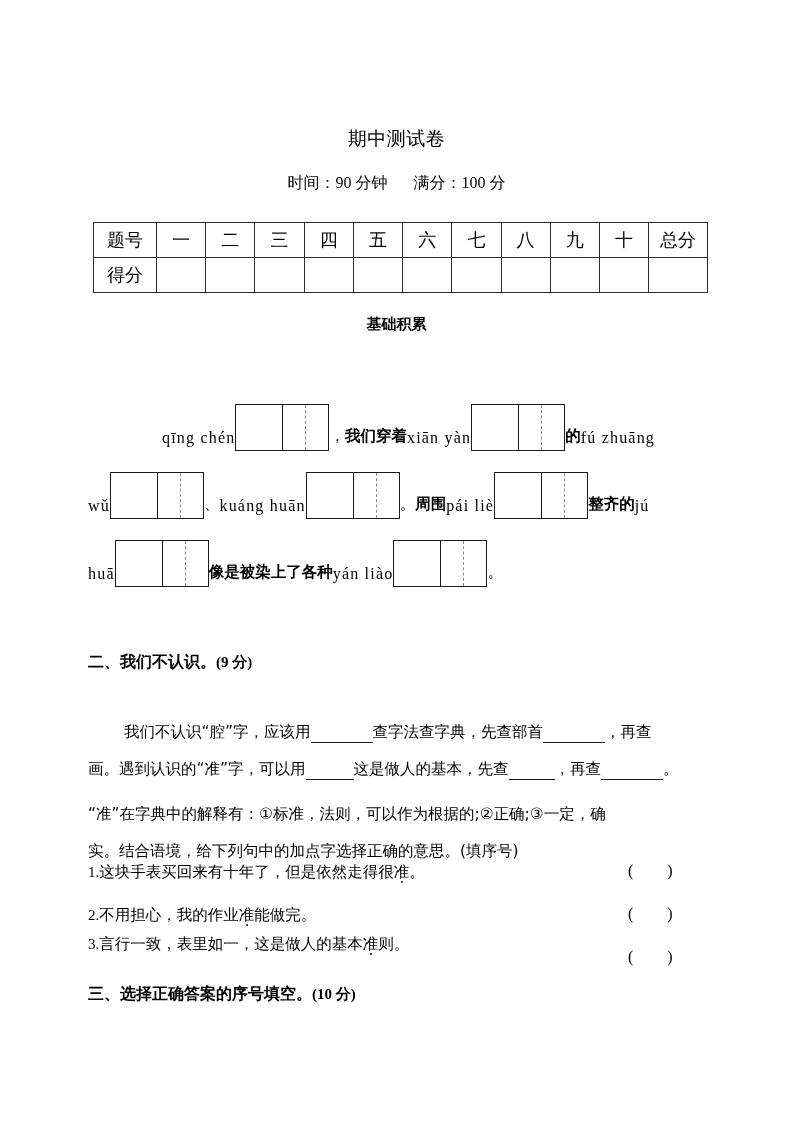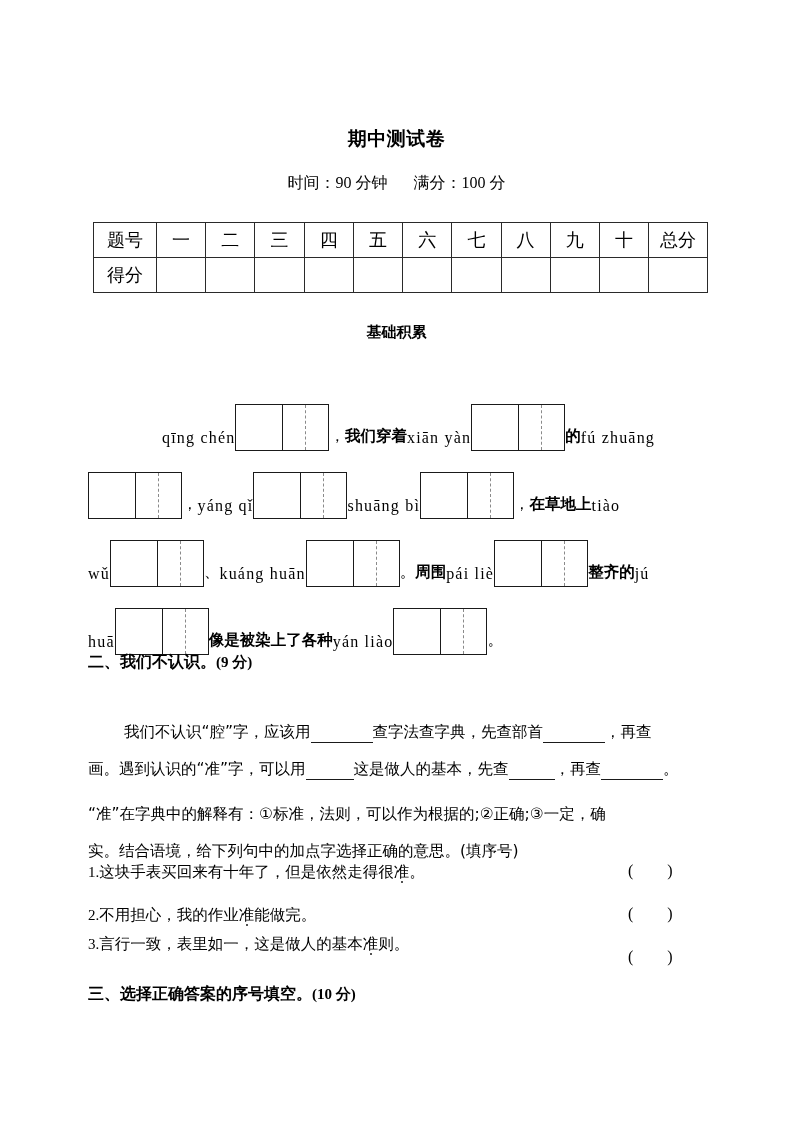--- a/index.html
+++ b/index.html
@@ -22,21 +22,21 @@
     height: 1122px;
   }
 
   
   .doc-title {
     position: absolute;
     left: 0; top: 126px;
     width: 793px;
     text-align: center;
     font-family: "DejaVu Sans", "Liberation Sans", sans-serif;
-    font-weight: bold;
+    font-weight: normal;
     font-size: 19px;
     letter-spacing: 0.5px;
   }
   .doc-subtitle {
     position: absolute;
     left: 0; top: 173px;
     width: 793px;
     text-align: center;
     font-size: 16px;
   }
@@ -66,21 +66,21 @@
   
   .section-banner {
     position: absolute;
     left: 0;
     width: 793px;
     text-align: center;
     font-family: "DejaVu Sans", "Liberation Sans", sans-serif;
     font-weight: bold;
     font-size: 15px;
   }
-  #banner-jichu { top: 323px; font-family: Liberation Serif, serif; }
+  #banner-jichu { top: 315px; font-family: Liberation Serif, serif; }
 
   
   .q-heading {
     position: absolute;
     left: 88px;
     font-family: "DejaVu Sans", "Liberation Sans", sans-serif;
     font-weight: bold;
     font-size: 16px;
     white-space: nowrap;
   }
@@ -260,21 +260,20 @@
           <td></td>
         </tr>
       </tbody>
   </table>
 
   <div class="section-banner" id="banner-jichu">基础积累</div>
 
 
   <div class="pinyin-block" id="pinyin-block">
       <div class="pinyin-line"><span class="spacer" style="width: 74px;"></span><span class="py">qīng chén</span><span class="tzg"></span><span class="punct">，</span><span class="hz">我们穿着</span><span class="py">xiān yàn</span><span class="tzg"></span><span class="hz">的</span><span class="py">fú zhuāng</span></div>
-      <div class="pinyin-line"><span class="tzg"></span><span class="punct">，</span><span class="py">yáng qǐ</span><span class="tzg"></span><span class="py">shuāng bì</span><span class="tzg"></span><span class="punct">，</span><span class="hz">在草地上</span><span class="py">tiào</span></div>
       <div class="pinyin-line"><span class="py">wǔ</span><span class="tzg"></span><span class="punct">、</span><span class="py">kuáng huān</span><span class="tzg"></span><span class="punct">。</span><span class="hz">周围</span><span class="py">pái liè</span><span class="tzg"></span><span class="hz">整齐的</span><span class="py">jú</span></div>
       <div class="pinyin-line"><span class="py">huā</span><span class="tzg"></span><span class="hz">像是被染上了各种</span><span class="py">yán liào</span><span class="tzg"></span><span class="punct">。</span></div>
     </div>
 
   <div class="q-heading" id="q2-heading">
     <span>二、我们不认识。</span><span class="pts">(9 分)</span>
   </div>
 
   <div class="body-line indent" style="top:694px;">
     <span>我们不认识“腔”字，应该用</span><span class="blank-u" style="width:62px;"></span><span>查字法查字典，先查部首</span><span class="blank-u" style="width:62px;"></span><span>，再查</span>

